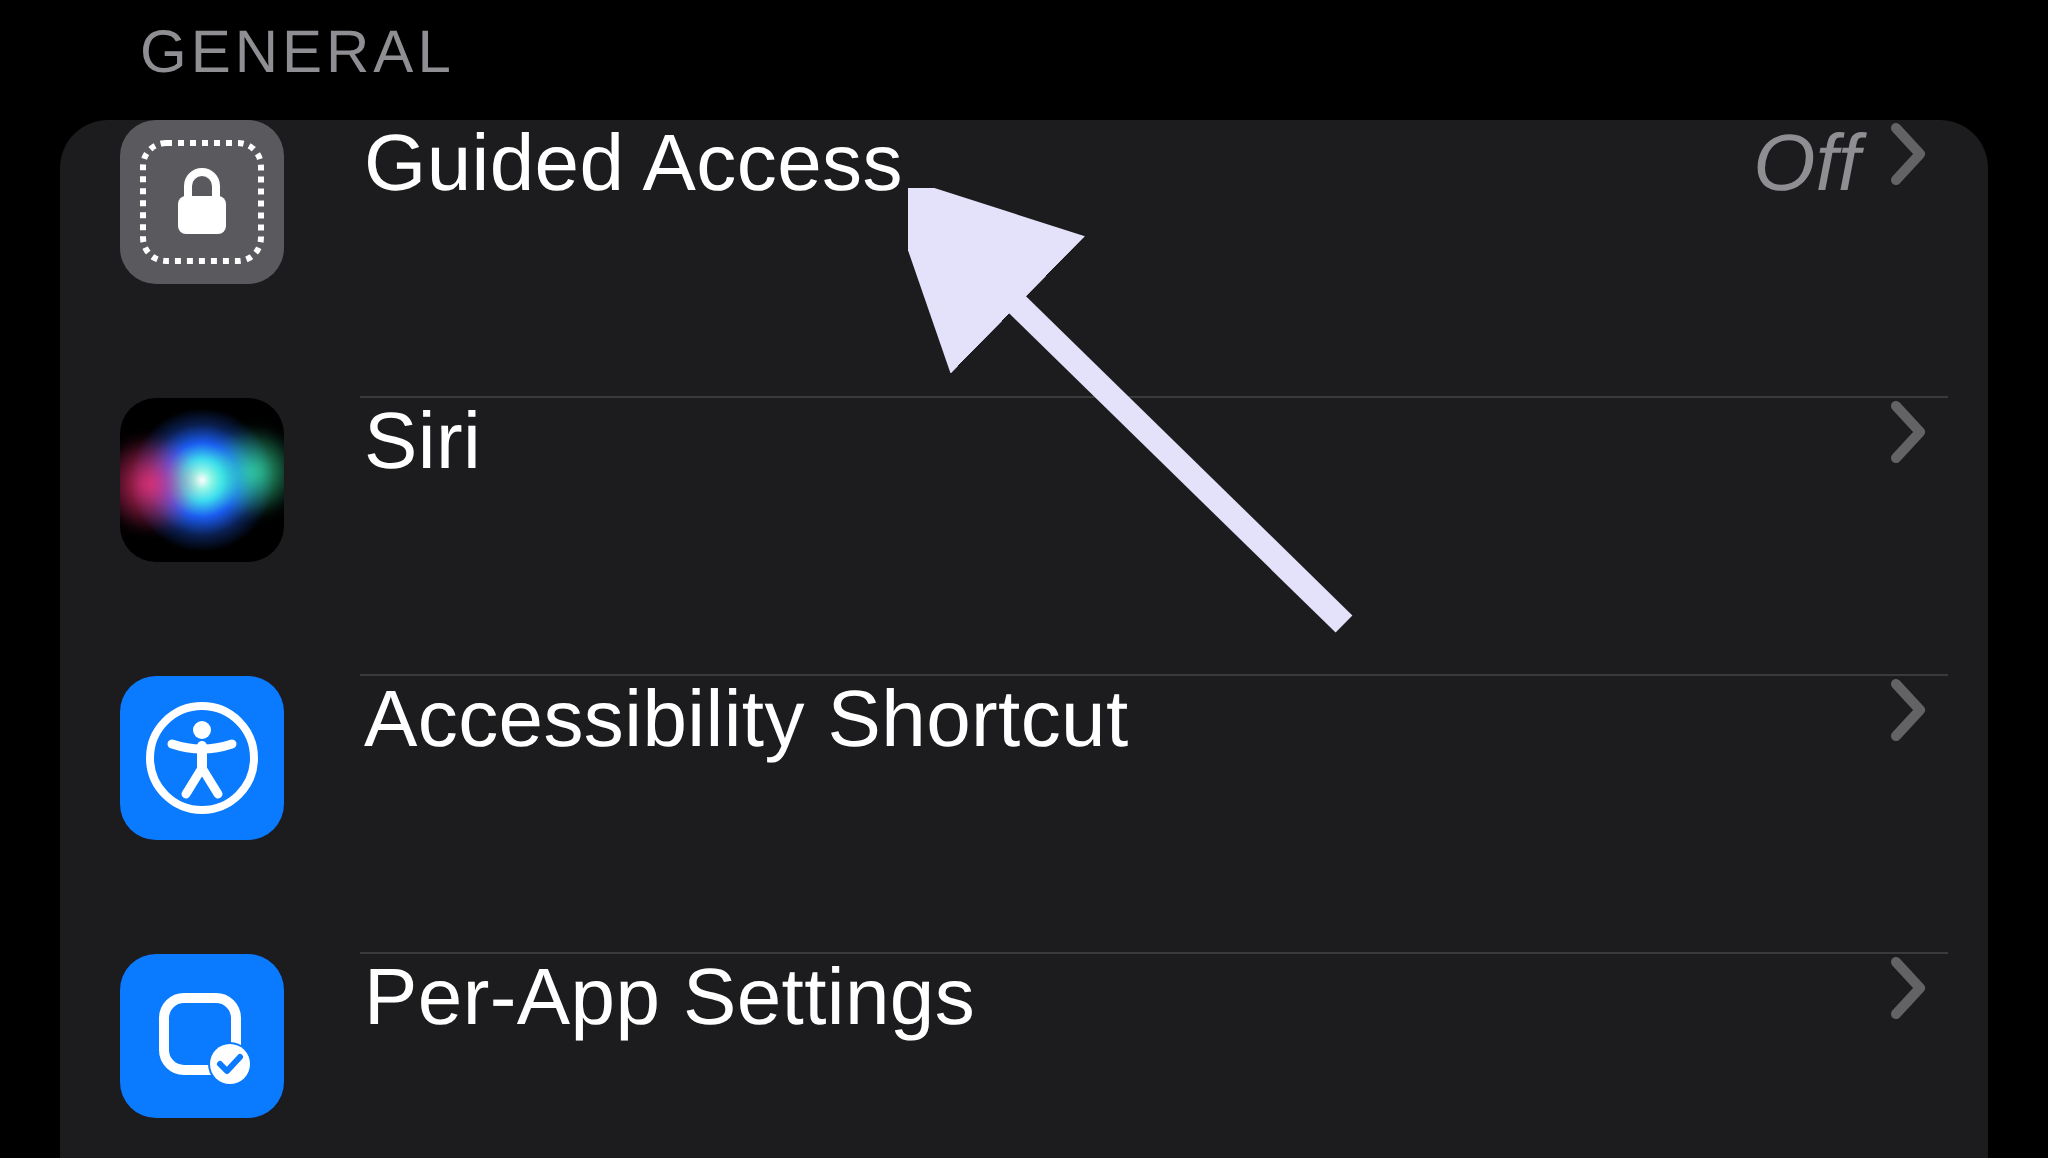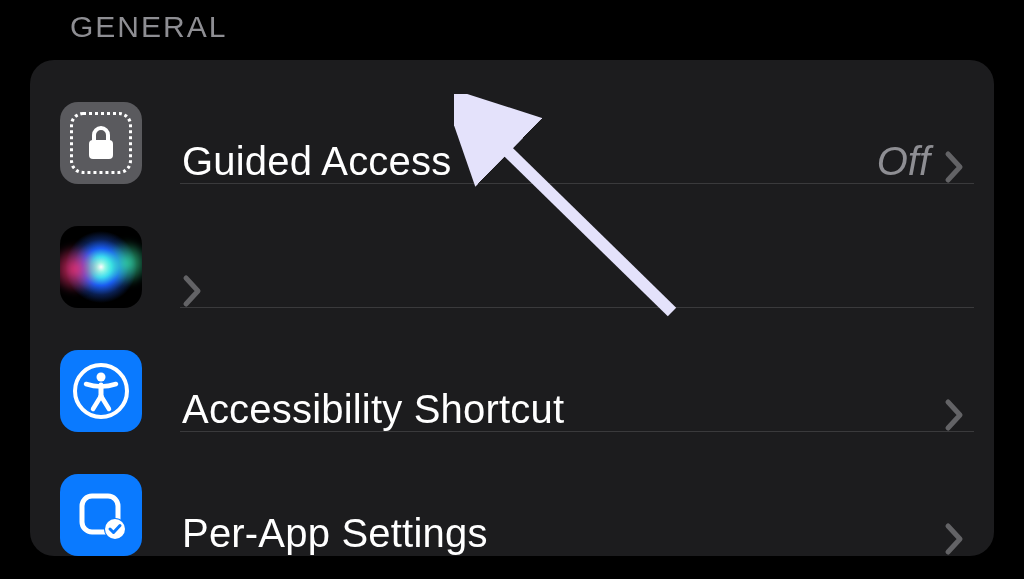--- a/index.html
+++ b/index.html
@@ -23,22 +23,22 @@
       margin-bottom: 16px;
       margin-left: 40px;
     }
     .card {
       background: #1c1c1e;
       border-radius: 24px;
       padding: 0 20px;
     }
     .row {
       display: flex;
-      align-items: flex-end;
-      height: 124px;
+      align-items: flex-start;
+      height: 139px;
       position: relative;
       cursor: pointer;
     }
     .row-sep {
       position: absolute;
       left: 130px;
       right: 0;
       bottom: 0;
       height: 1px;
       background: #3a3a3c;
@@ -158,20 +158,21 @@
       <div class="row-label">Guided Access</div>
       <div class="row-value">Off</div>
       <svg class="chevron" width="22" height="34" viewBox="0 0 22 34">
         <path d="M4 4 L16 17 L4 30" fill="none" stroke="#636366" stroke-width="5" stroke-linecap="round" stroke-linejoin="round"></path>
       </svg>
       <div class="row-sep"></div>
     </div>
 
     <div class="row">
       <div class="icon-box icon-siri siri-glow"></div>
+      <div class="row-label">Siri</div>
       <svg class="chevron" width="22" height="34" viewBox="0 0 22 34">
         <path d="M4 4 L16 17 L4 30" fill="none" stroke="#636366" stroke-width="5" stroke-linecap="round" stroke-linejoin="round"></path>
       </svg>
       <div class="row-sep"></div>
     </div>
 
     <div class="row">
       <div class="icon-box icon-accessibility">
         <svg width="58" height="58" viewBox="0 0 58 58">
           <circle cx="29" cy="29" r="26" fill="none" stroke="#fff" stroke-width="4"></circle>

